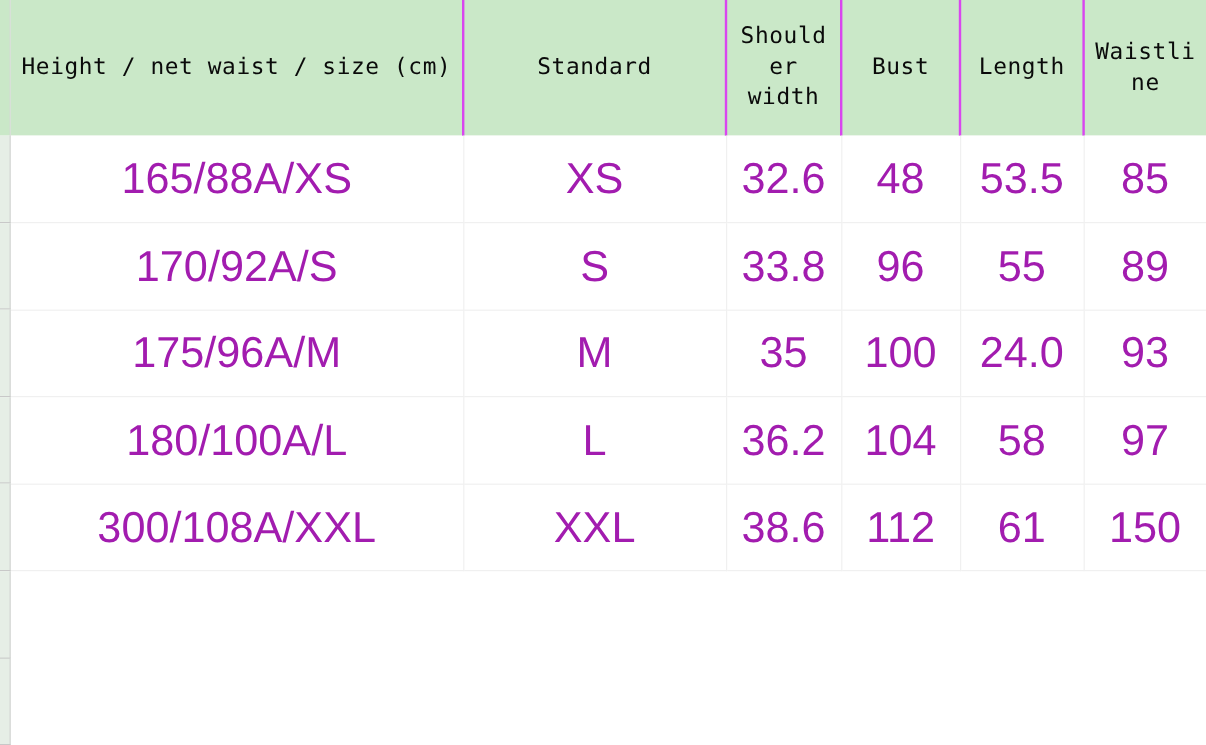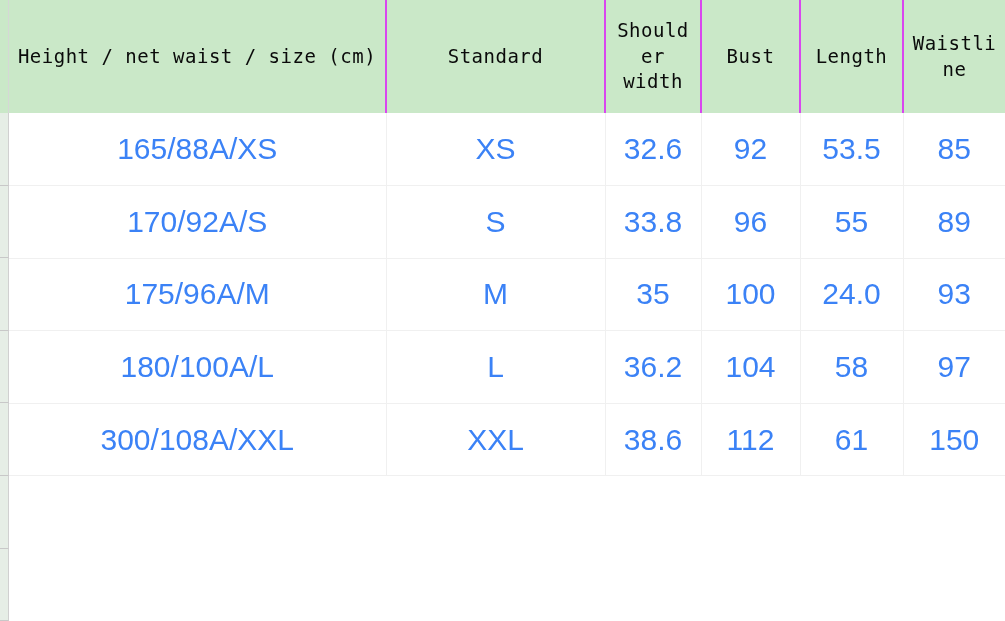--- a/index.html
+++ b/index.html
@@ -81,22 +81,22 @@
   }
   table.size-table thead th.last-col {
     border-right: none;
   }
 
   table.size-table tbody td {
     height: 72.6px;
     padding: 0 6px;
     box-sizing: border-box;
     font-family: "Liberation Sans", sans-serif;
-    font-size: 30px;
-    color: #3b82f6;
+    font-size: 36px;
+    color: #a21caf;
     text-align: center;
     vertical-align: middle;
     background: #ffffff;
     border-right: 1px solid #f0f0f0;
     border-bottom: 1px solid #f0f0f0;
     white-space: nowrap;
   }
   table.size-table tbody td.last-col {
     border-right: none;
   }
@@ -142,21 +142,21 @@
         <th>Bust</th>
         <th>Length</th>
         <th class="last-col">Waistline</th>
       </tr>
     </thead>
     <tbody>
       <tr>
         <td>165/88A/XS</td>
         <td>XS</td>
         <td>32.6</td>
-        <td>92</td>
+        <td>48</td>
         <td>53.5</td>
         <td class="last-col">85</td>
       </tr>
       <tr>
         <td>170/92A/S</td>
         <td>S</td>
         <td>33.8</td>
         <td>96</td>
         <td>55</td>
         <td class="last-col">89</td>

